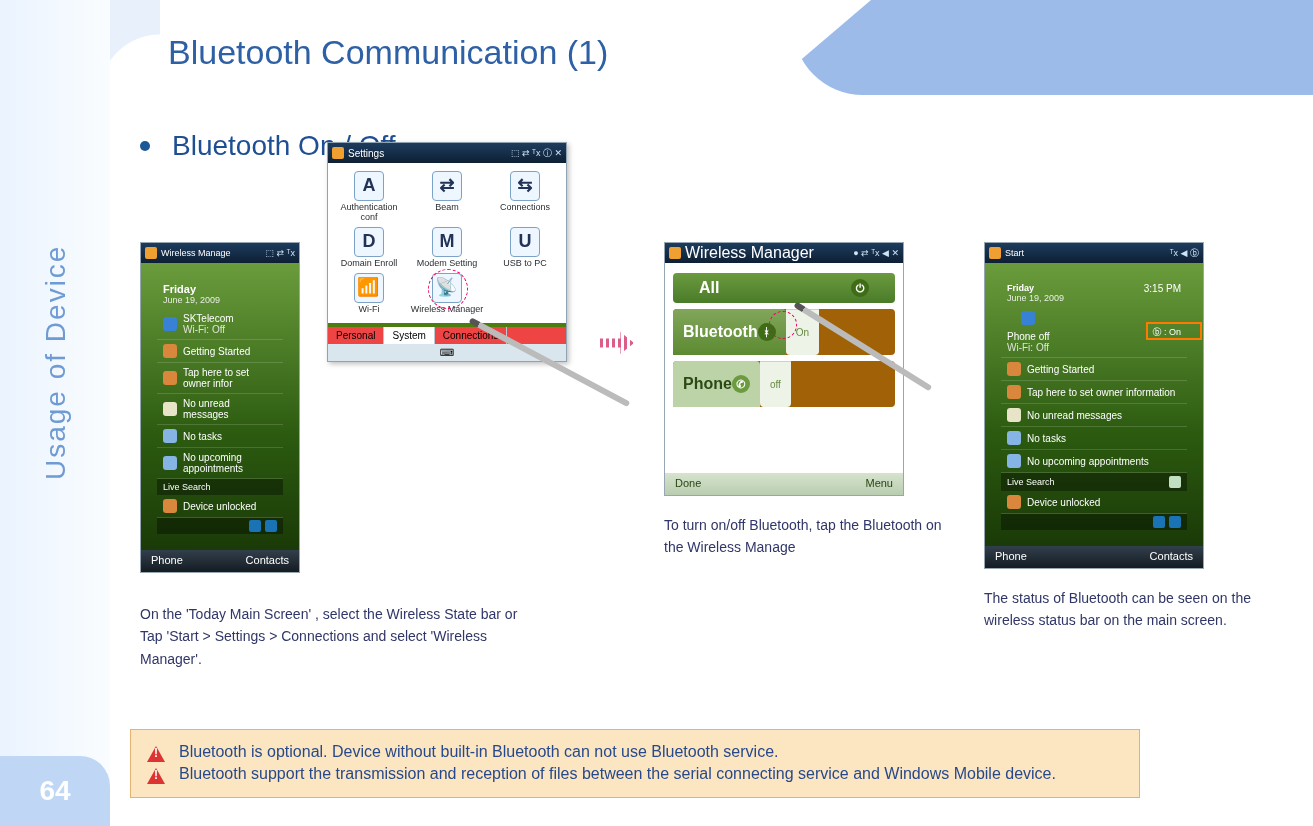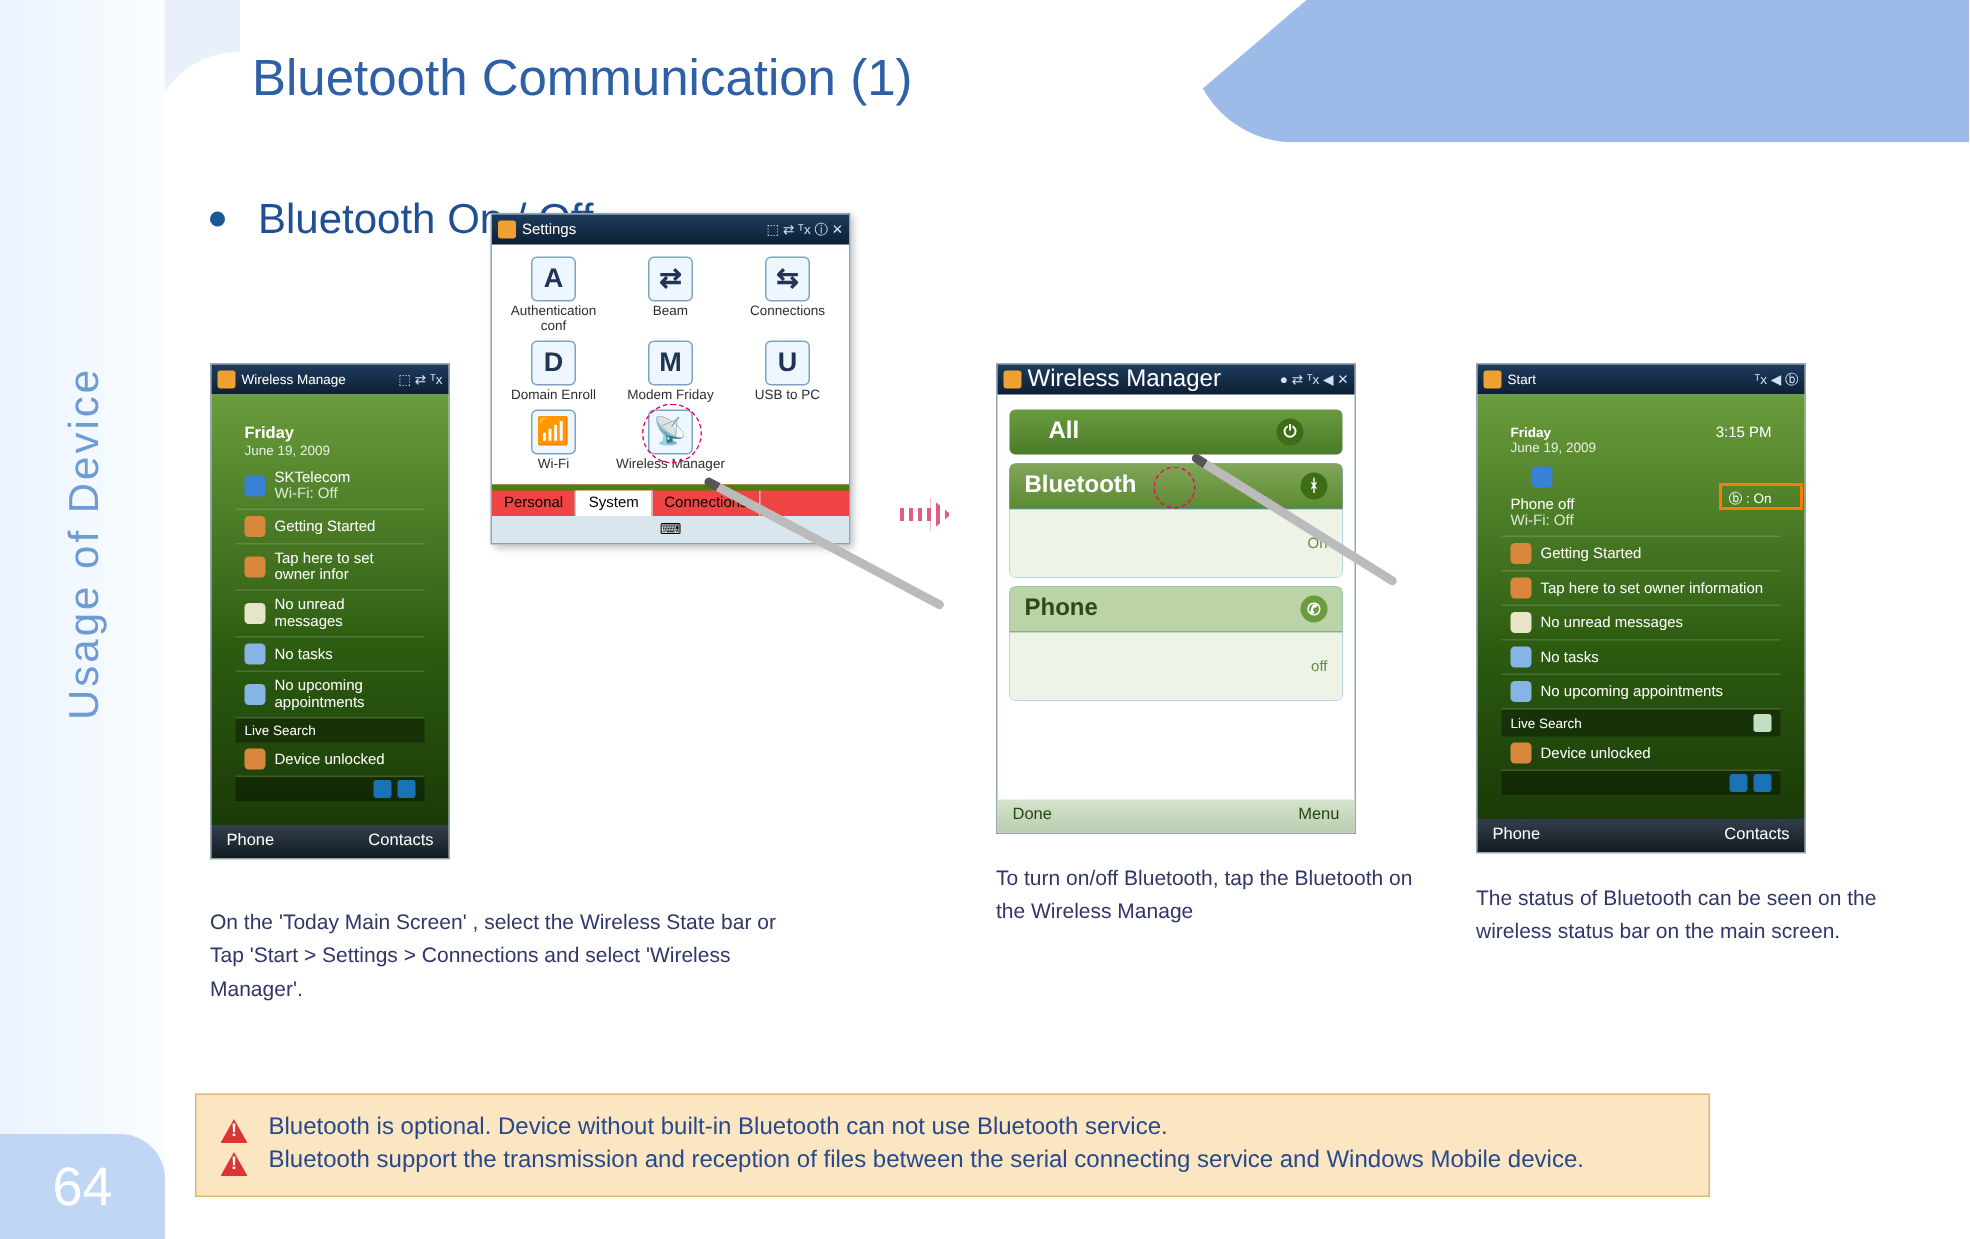--- a/index.html
+++ b/index.html
@@ -12,21 +12,21 @@
   .left-strip {
     position: absolute; left: 0; top: 0; width: 110px; height: 100%;
     background: #fff;
     background: linear-gradient(to right, #eaf3fe 0%, #fafdff 100%);
   }
   .left-strip .page-num {
     position: absolute; left: 0; bottom: 0; width: 110px; height: 70px;
     background: #bfd7f5;
     border-top-right-radius: 30px;
     display: flex; align-items: center; justify-content: center;
-    font-size: 36px; font-weight: normal; color: #ffffff;
+    font-size: 28px; font-weight: bold; color: #ffffff;
   }
   .side-label {
     position: absolute; left: 40px; top: 480px;
     transform: rotate(-90deg); transform-origin: left top;
     font-size: 28px; color: #6f9bd4; letter-spacing: 2px;
     white-space: nowrap;
     font-family: "Trebuchet MS","Comic Sans MS",sans-serif;
   }
   .title-band {
     position: absolute; left: 110px; top: 0; right: 0; height: 95px;
@@ -131,22 +131,22 @@
     position:absolute; width:180px; height:6px;
     background: linear-gradient(90deg,#555 0 10px,#bbb 10px 100%);
     border-radius:3px;
     transform-origin: left center;
     pointer-events:none;
   }
 
   
   .wm { width:240px; border:1px solid #97a6b3; background:#fff; }
   .wm .row {
-    margin:6px 8px; border-radius:4px; background:#0369a1;
-    display:flex; flex-direction:column;
+    margin:6px 8px; border-radius:4px; background:#a16207;
+    display:flex; flex-direction:row;
   }
   .wm .row.hd { background: linear-gradient(#6b9a3f,#4a7b28); color:#fff; flex-direction:row;justify-content:space-between;align-items:center;padding:6px 26px;font-weight:bold; }
   .wm .row .top { display:flex;justify-content:space-between;align-items:center;padding:6px 10px;font-weight:bold;color:#2d4a14;background:#bcd3a8;border-radius:4px 4px 0 0; }
   .wm .row .sub { display:flex;justify-content:flex-end;padding:17px 10px;color:#678a3f;font-size:10px;background:#eef3e8;border-radius:0 0 4px 4px;border-top:1px solid #c6d8b6; }
   .wm .row.bt .top{ background: linear-gradient(#82a65a,#5c8a31); color:#fff; }
   .pill{width:18px;height:18px;border-radius:50%;background:#3e6c17;color:#fff;display:flex;align-items:center;justify-content:center;font-size:11px;}
 
   
   .notes {
     position:absolute; left:130px; bottom:28px; width:1010px;
@@ -254,21 +254,21 @@
             </div>
           <div class="ri">
               <span>⬚ ⇄ ᵀx ⓘ ✕</span>
             </div>
         </div>
         <div class="grid">
           <div class="cell"><div class="ico">A</div><span>Authentication conf</span></div>
           <div class="cell"><div class="ico">⇄</div><span>Beam</span></div>
           <div class="cell"><div class="ico">⇆</div><span>Connections</span></div>
           <div class="cell"><div class="ico">D</div><span>Domain Enroll</span></div>
-          <div class="cell"><div class="ico">M</div><span>Modem Friday</span></div>
+          <div class="cell"><div class="ico">M</div><span>Modem Setting</span></div>
           <div class="cell"><div class="ico">U</div><span>USB to PC</span></div>
           <div class="cell"><div class="ico">📶</div><span>Wi-Fi</span></div>
           <div class="cell" style="position:relative;">
             <div class="ico">📡</div>
             <span>Wireless Manager</span>
             <div class="dash-circ" style="left:18px;top:-4px;width:40px;height:40px;"></div>
           </div>
         </div>
         <div class="tabs">
           <span>Personal</span>

